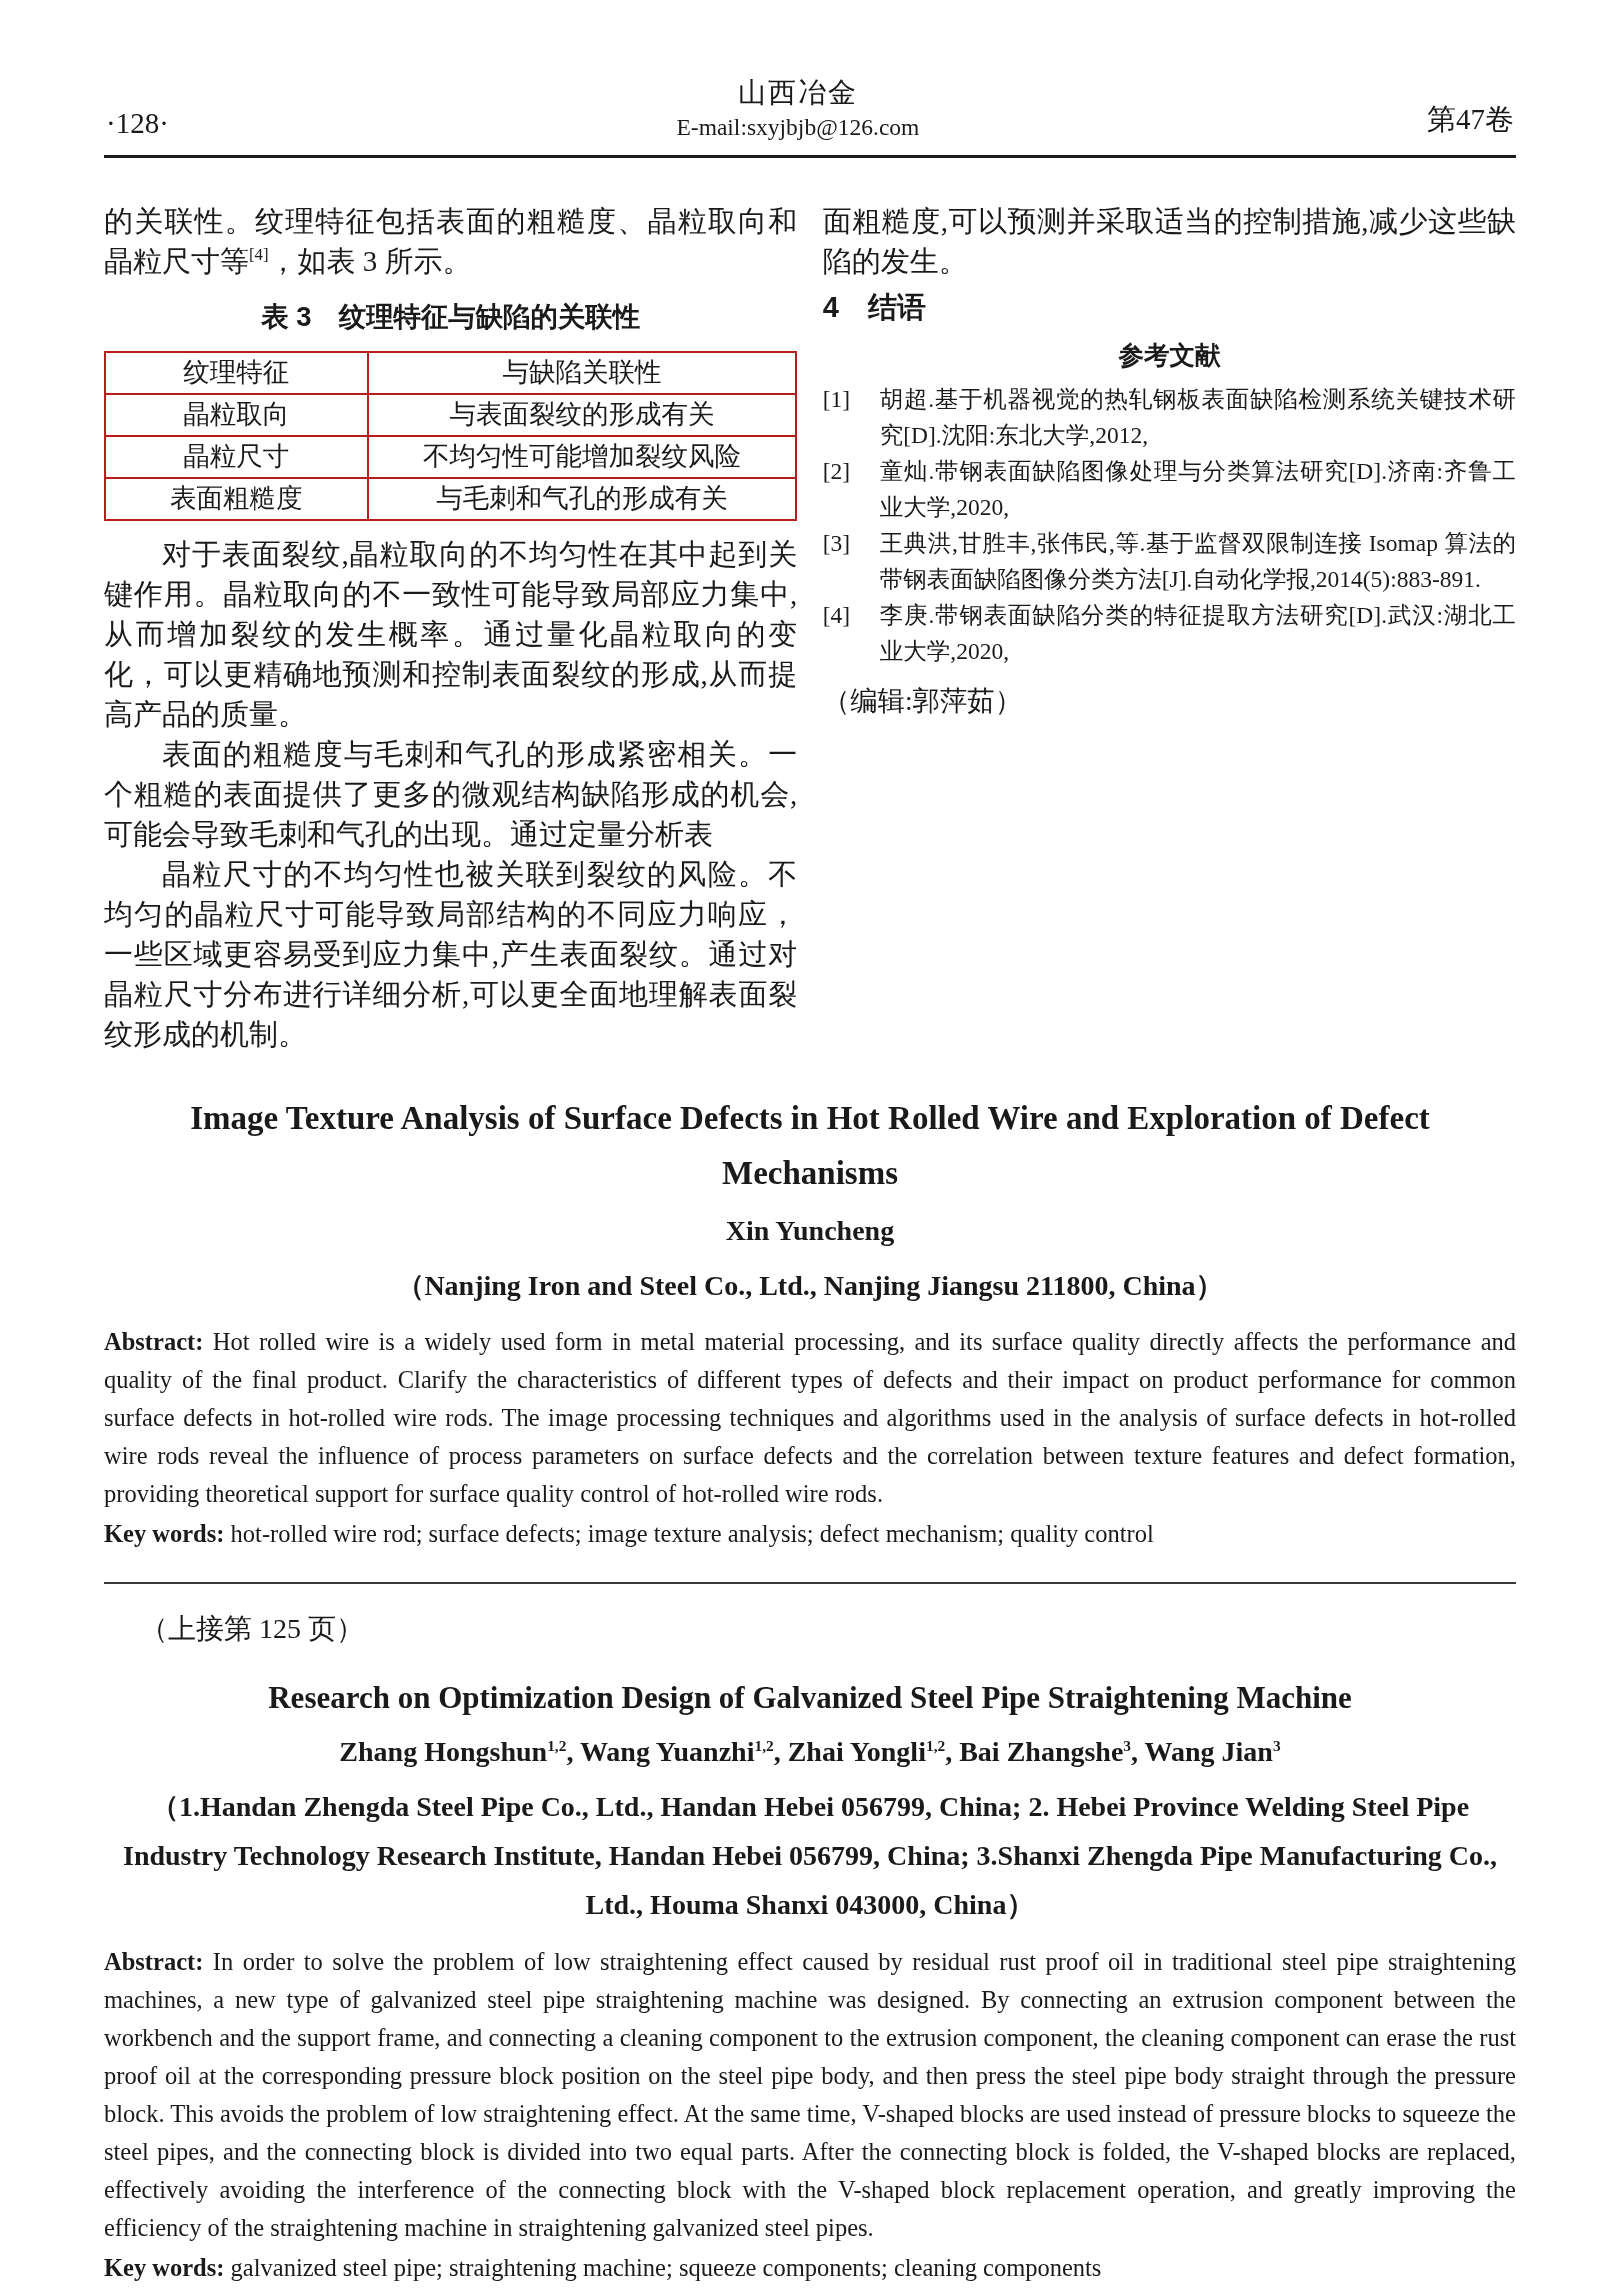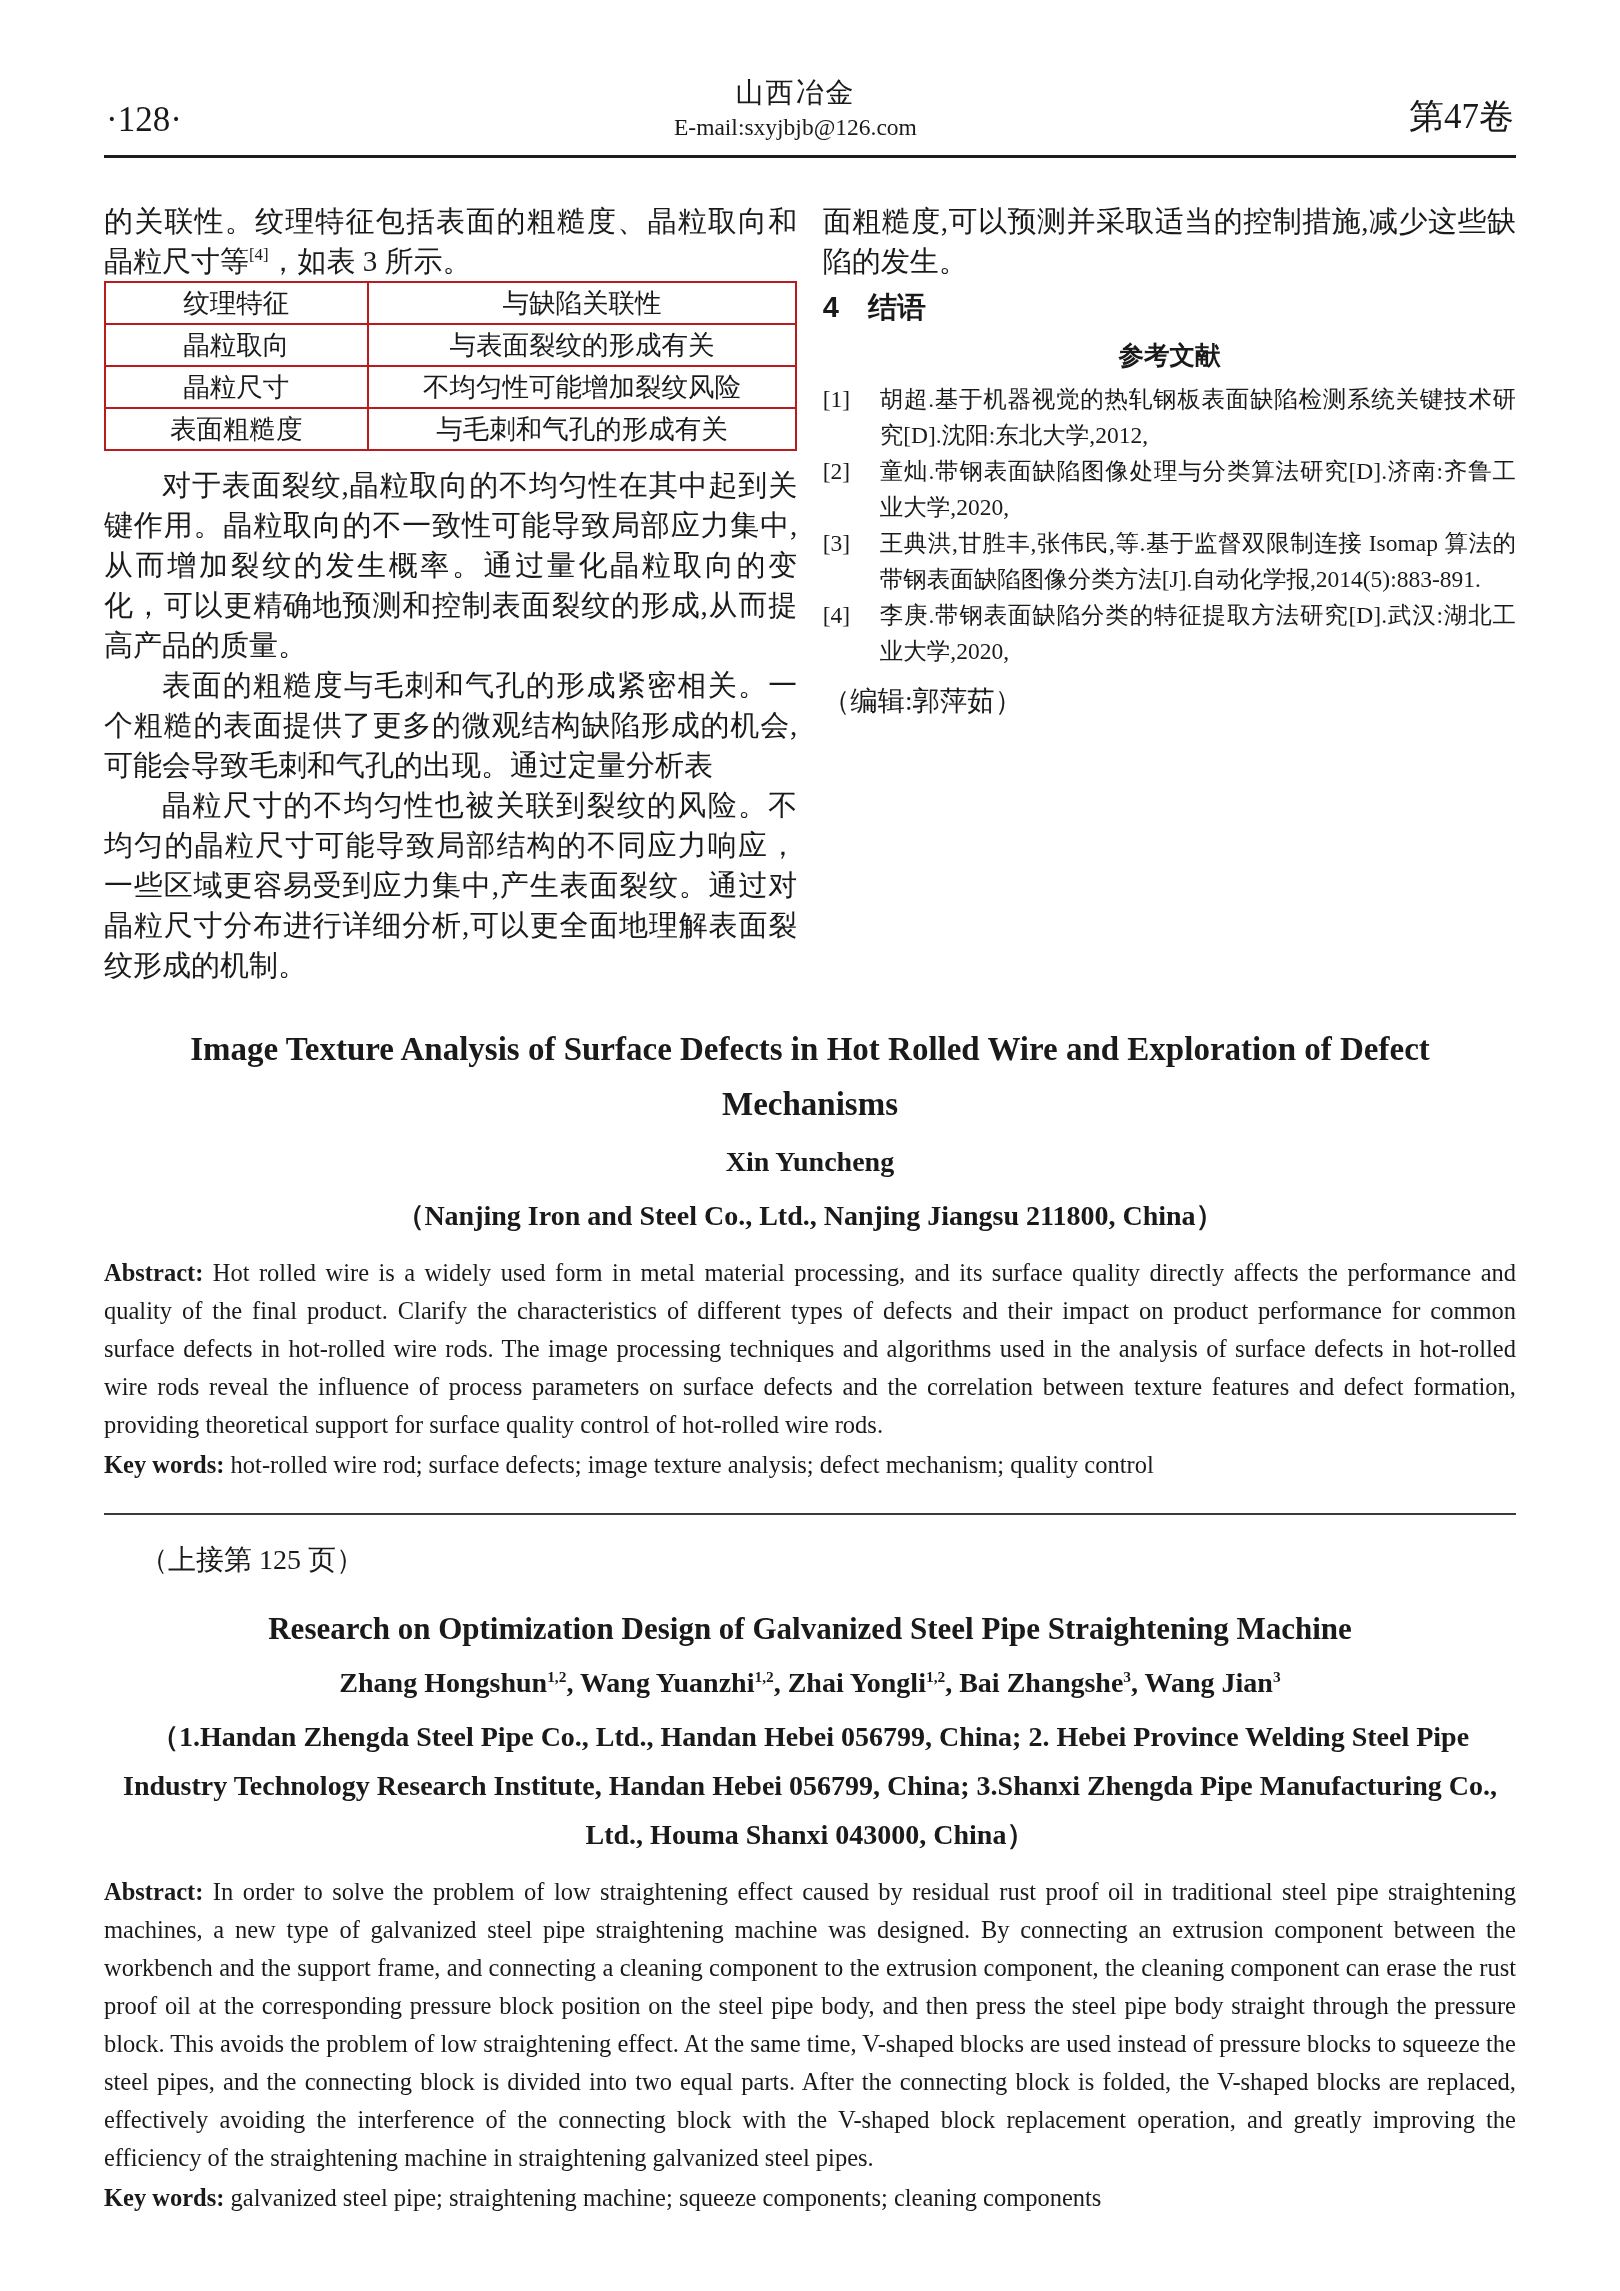--- a/index.html
+++ b/index.html
@@ -17,21 +17,21 @@
   .content { padding: 0 104px; }
 
   
   .hdr {
     display: flex;
     align-items: flex-end;
     justify-content: space-between;
     padding: 76px 2px 13.7px 2px;
     border-bottom: 3.9px solid #1c1c1c;
   }
-  .hdr-side { font-size: 35px; white-space: nowrap; padding-bottom: 2px; }
+  .hdr-side { font-size: 29px; white-space: nowrap; padding-bottom: 2px; }
   .hdr-center { text-align: center; line-height: 1.2; }
   .hdr-journal { font-size: 28px; letter-spacing: 2px; }
   .hdr-email { font-size: 23.5px; margin-top: 3.9px; }
 
   
   .columns { display: flex; gap: 25.5px; margin-top: 43px; }
   .col { width: 694px; font-size: 29px; line-height: 40px; text-align: justify; }
   .col p { text-align: justify; }
   p.indent { text-indent: 2em; }
   sup.cite { font-size: 0.58em; vertical-align: super; line-height: 0; }
@@ -148,20 +148,21 @@
         <div class="hdr-email">E-mail:sxyjbjb@126.com</div>
       </div>
       <div class="hdr-side">第47卷</div>
     </div>
 
     <div class="columns">
 
       <div class="col">
         <p><span>的关联性。纹理特征包括表面的粗糙度、晶粒取向和晶粒尺寸等</span><sup class="cite">[4]</sup><span>，如表 3 所示。</span></p>
 
+        <div class="table-caption">表 3　纹理特征与缺陷的关联性</div>
 
         <table class="data-table">
           <thead>
             <tr>
               <th class="c1">纹理特征</th>
               <th>与缺陷关联性</th>
             </tr>
           </thead>
           <tbody>
             <tr>

